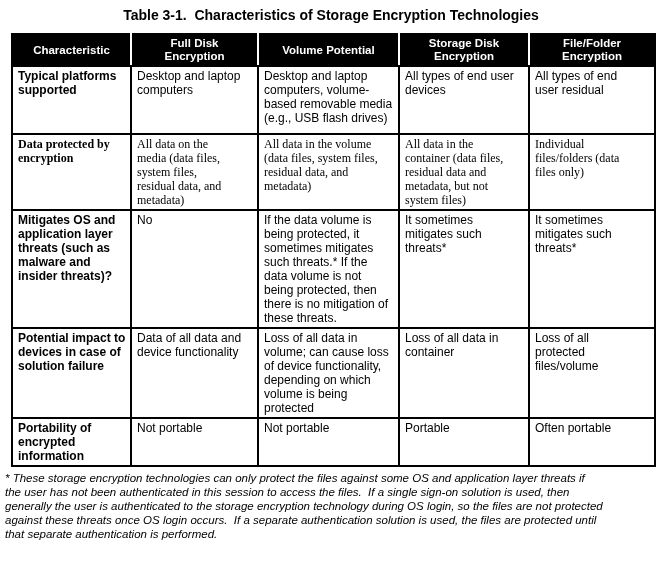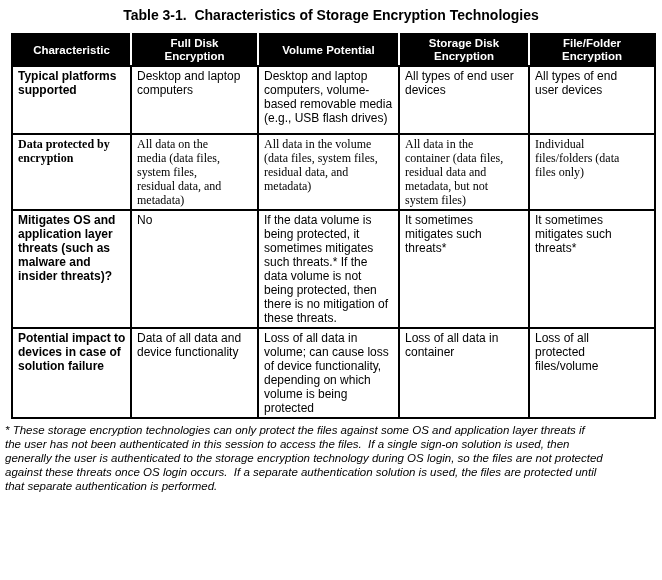--- a/index.html
+++ b/index.html
@@ -101,21 +101,21 @@
 supported</td>
       <td>Desktop and laptop
 computers</td>
       <td>Desktop and laptop
 computers, volume-
 based removable media
 (e.g., USB flash drives)</td>
       <td>All types of end user
 devices</td>
       <td>All types of end
-user devices</td>
+user residual</td>
     </tr>
     <tr class="r1">
       <td class="rowhead">Data protected by
 encryption</td>
       <td>All data on the
 media (data files,
 system files,
 residual data, and
 metadata)</td>
       <td>All data in the volume
@@ -164,20 +164,29 @@
 of device functionality,
 depending on which
 volume is being
 protected</td>
       <td>Loss of all data in
 container</td>
       <td>Loss of all
 protected
 files/volume</td>
     </tr>
+    <tr class="r5">
+      <td class="rowhead">Portability of
+encrypted
+information</td>
+      <td>Not portable</td>
+      <td>Not portable</td>
+      <td>Portable</td>
+      <td>Often portable</td>
+    </tr>
   </tbody>
 </table>
 
 <div class="footnote">* These storage encryption technologies can only protect the files against some OS and application layer threats if
 the user has not been authenticated in this session to access the files.  If a single sign-on solution is used, then
 generally the user is authenticated to the storage encryption technology during OS login, so the files are not protected
 against these threats once OS login occurs.  If a separate authentication solution is used, the files are protected until
 that separate authentication is performed.</div>
 
 </body></html>

